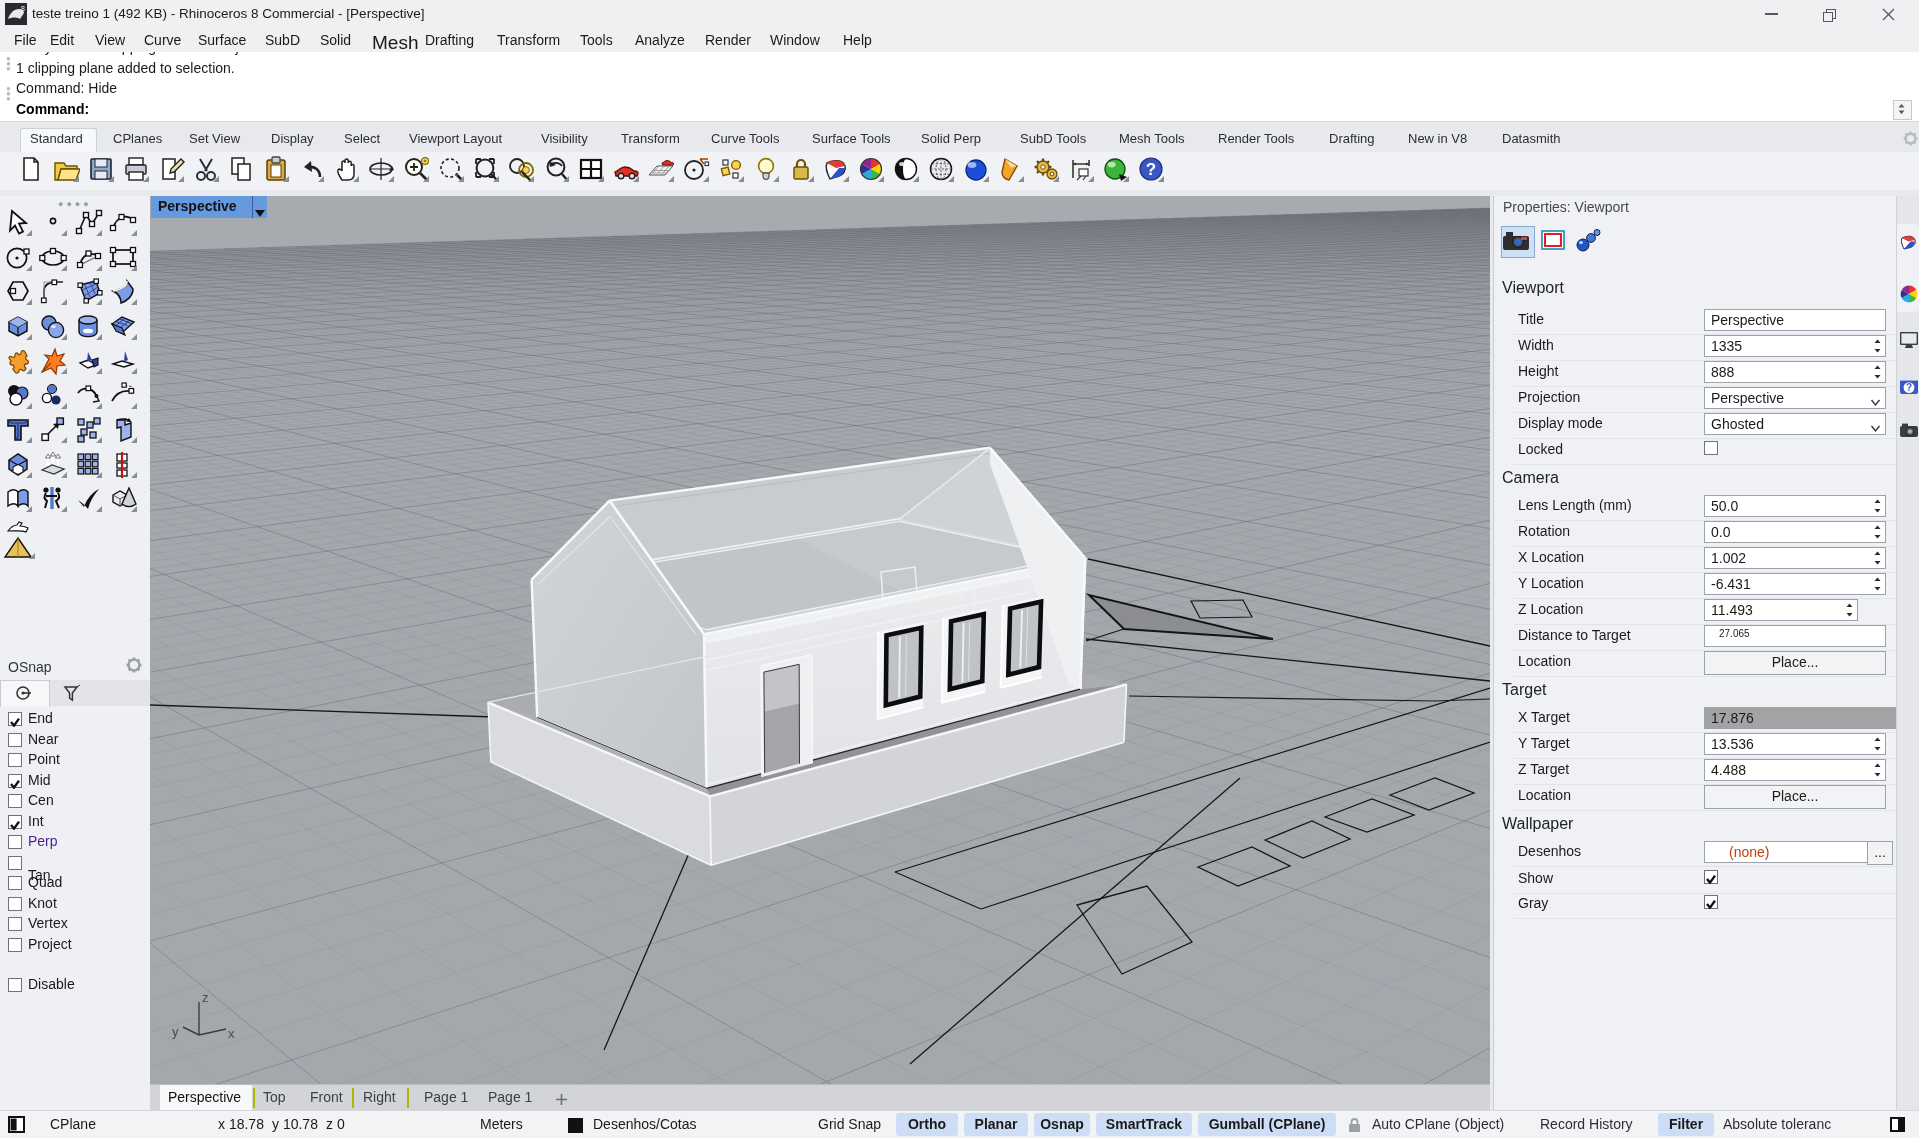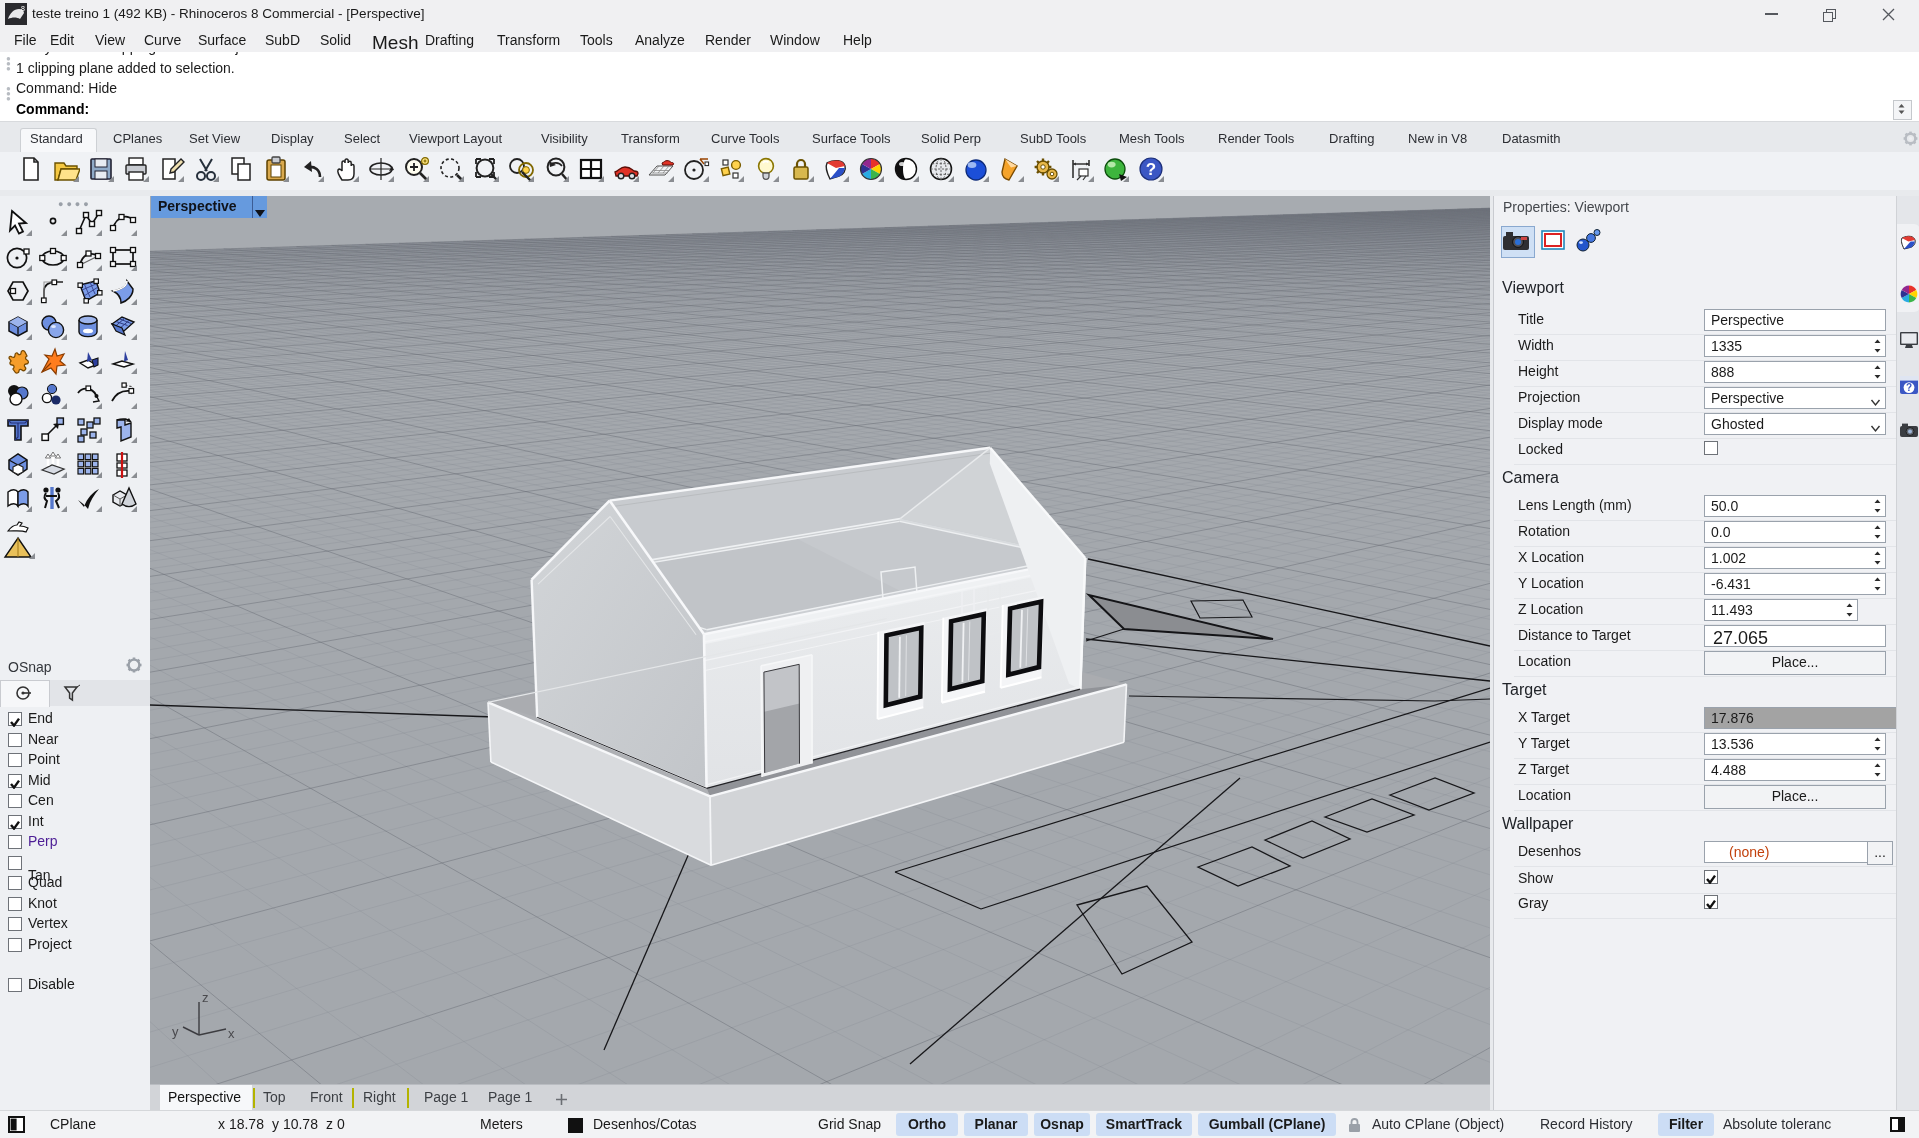--- a/index.html
+++ b/index.html
@@ -1554,21 +1554,21 @@
     <div style="position:absolute;left:210px;top:403px;width:154px;height:22px;background:#fff;border:1px solid #9aa2ac;box-sizing:border-box">
       <div style="position:absolute;left:6px;top:2px;font-size:14px;color:#1a1a1a">11.493</div>
       <div style="position:absolute;right:1px;top:1px;width:13px;height:18px;background:#fff"><svg width="13" height="18" viewBox="0 0 13 18">
           <path d="M6.5 2.5L9.5 6H3.5Z" fill="#2a2a2a"></path>
           <path d="M6.5 15.5L3.5 12h6Z" fill="#2a2a2a"></path>
         </svg></div>
     </div>
     <div style="position:absolute;left:24px;top:431px;color:#1a1a1a;white-space:nowrap">Distance to Target</div>
     <div style="position:absolute;left:20px;top:454px;width:382px;height:1px;background:#e2e4e8"></div>
     <div style="position:absolute;left:210px;top:429px;width:182px;height:22px;background:#fff;border:1px solid #9aa2ac;box-sizing:border-box">
-      <div style="position:absolute;left:8px;top:2px;font-size:18px;color:#1a1a1a">27.065</div>
+      <div style="position:absolute;left:14px;top:2px;font-size:10px;color:#1a1a1a">27.065</div>
     </div>
     <div style="position:absolute;left:24px;top:457px;color:#1a1a1a;white-space:nowrap">Location</div>
     <div style="position:absolute;left:20px;top:480px;width:382px;height:1px;background:#e2e4e8"></div>
     <div style="position:absolute;left:210px;top:455px;width:182px;height:24px;background:#f2f3f5;border:1px solid #9aa2ac;box-sizing:border-box;text-align:center;font-size:14px;color:#1a1a1a;padding-top:2px">Place...</div>
     <div style="position:absolute;left:8px;top:485px;font-size:16px;color:#202328">Target</div>
     <div style="position:absolute;left:24px;top:513px;color:#1a1a1a;white-space:nowrap">X Target</div>
     <div style="position:absolute;left:20px;top:536px;width:382px;height:1px;background:#e2e4e8"></div>
     <div style="position:absolute;left:210px;top:511px;width:218px;height:22px;background:#a3a3a3;border:1px solid #9aa2ac;box-sizing:border-box">
       <div style="position:absolute;left:6px;top:2px;font-size:14px;color:#1a1a1a">17.876</div>
       <div style="position:absolute;right:1px;top:1px;width:13px;height:18px;background:#fff"><svg width="13" height="18" viewBox="0 0 13 18">

